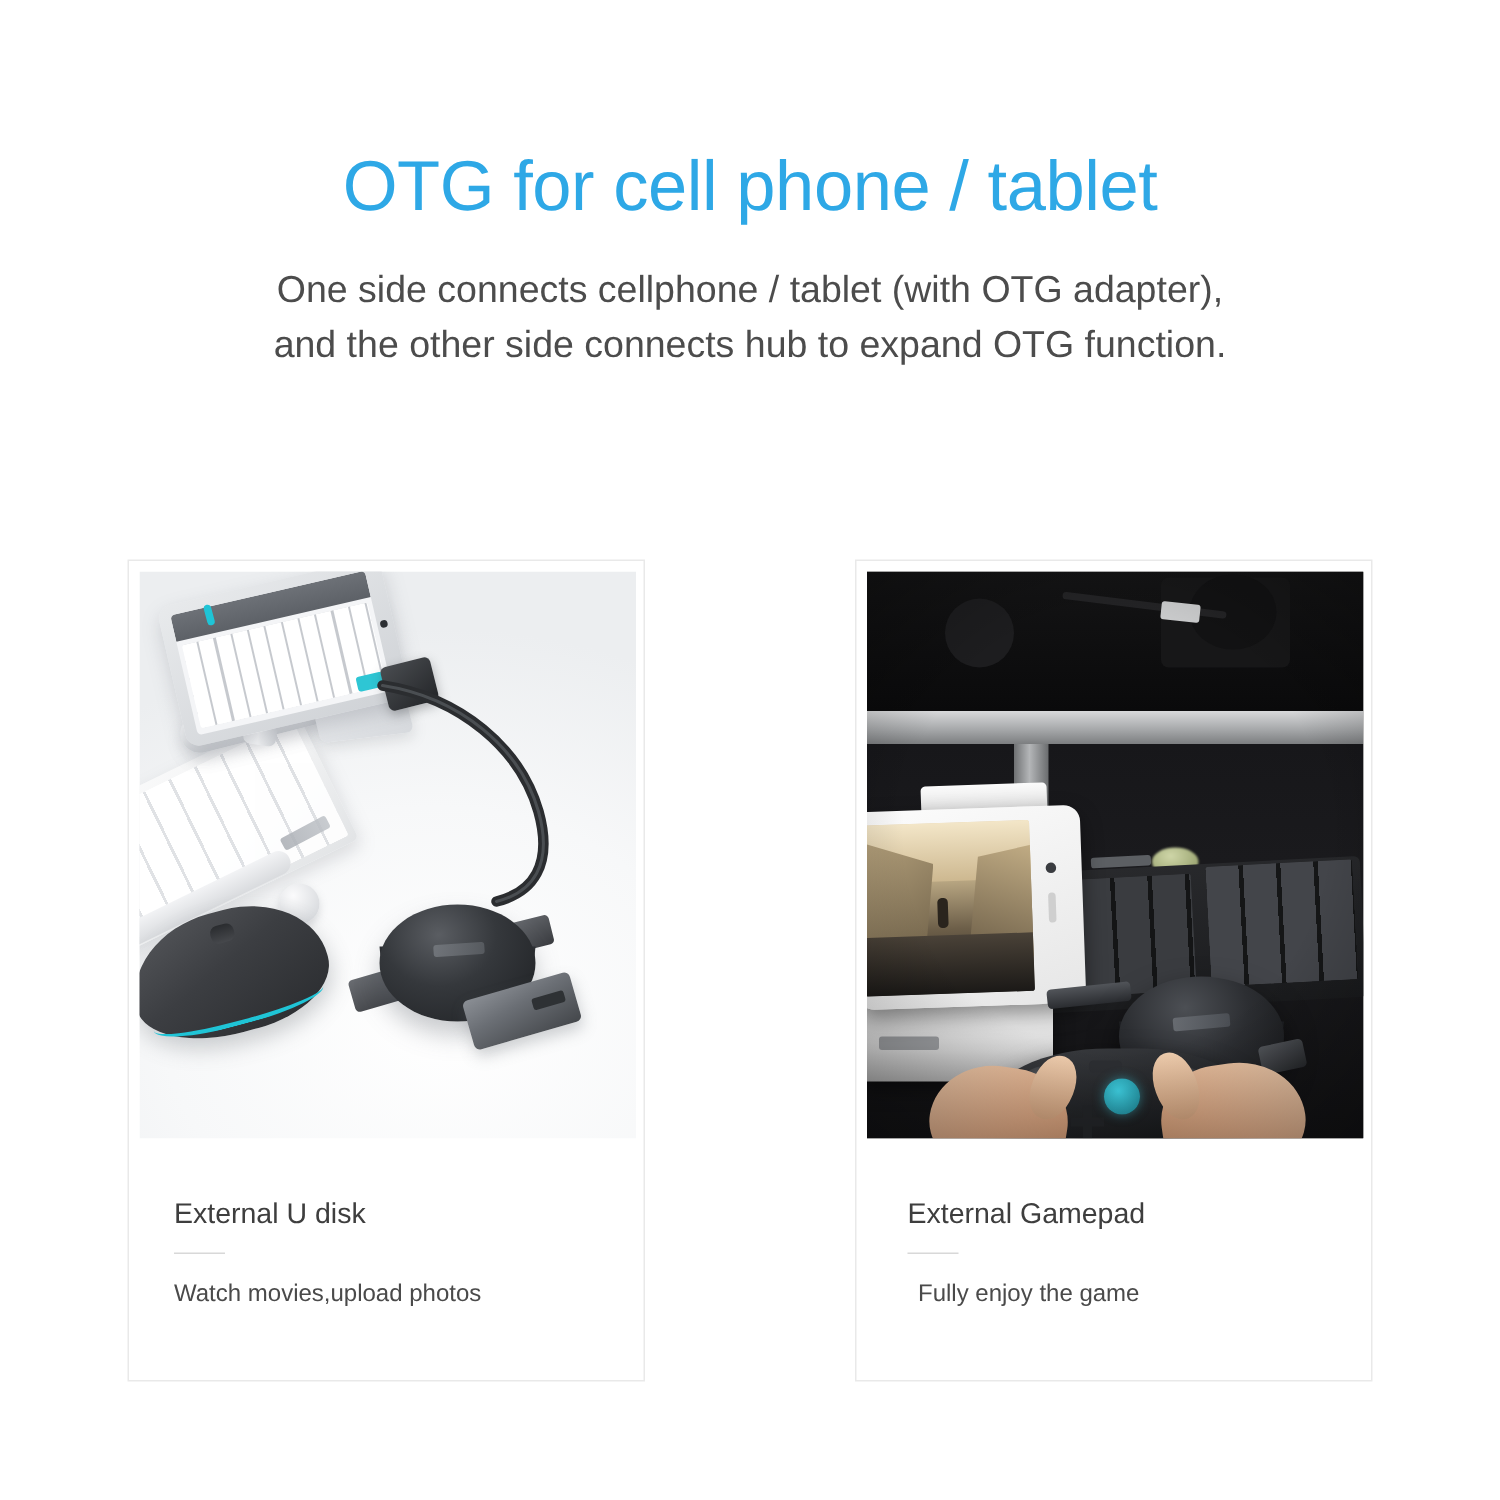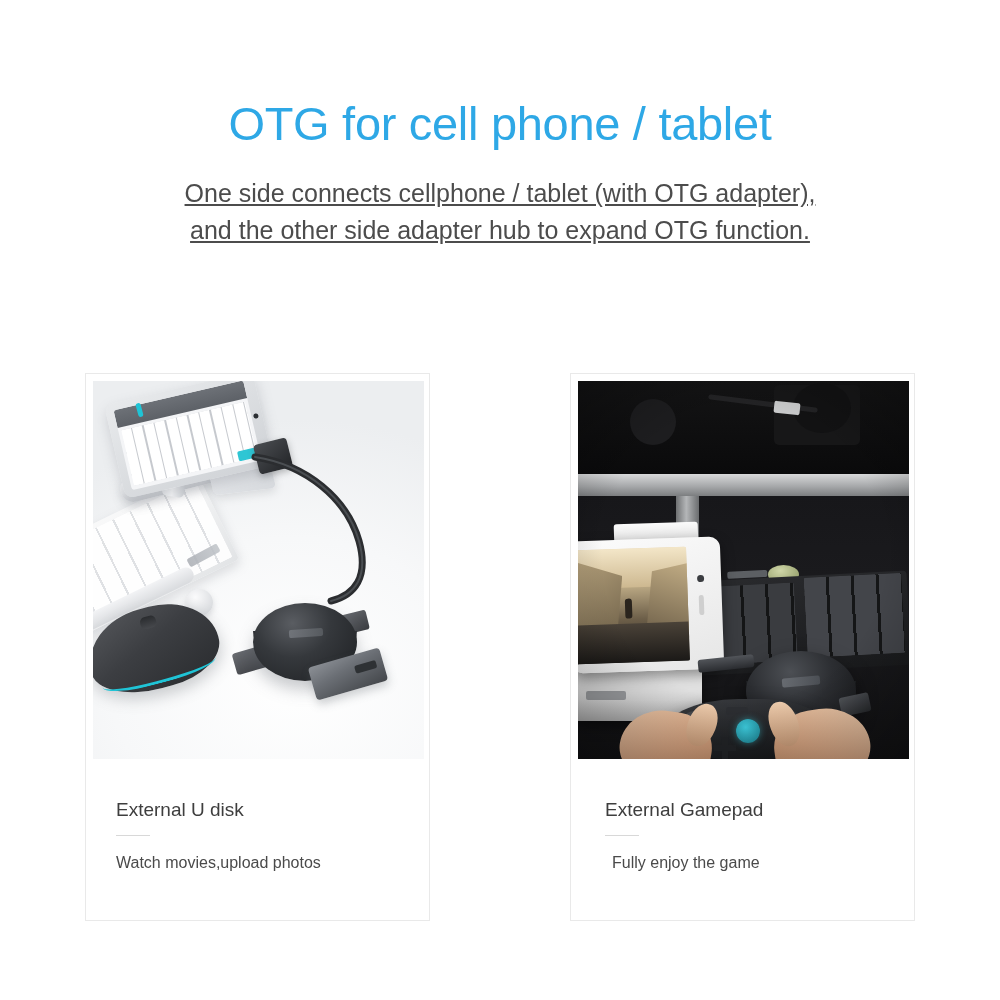--- a/index.html
+++ b/index.html
@@ -30,21 +30,20 @@
     color: #2ea8e6;
     line-height: 1.18;
   }
 
   .subtitle {
     margin-top: 24px;
     font-size: 25px;
     font-weight: 400;
     color: #4c4c4c;
     line-height: 1.48;
-    text-decoration: underline;
   }
   .subtitle .line { display: block; }
 
   
   .card {
     position: absolute;
     top: 373px;
     width: 345px;
     height: 548px;
     background: #ffffff;
@@ -486,21 +485,21 @@
 </head>
 <body>
 
 <div id="page">
 
   <div class="header">
     <h1 class="page-title">OTG for cell phone / tablet</h1>
 
     <div class="subtitle">
       <span class="line">One side connects cellphone / tablet (with OTG adapter),</span>
-      <span class="line">and the other side adapter hub to expand OTG function.</span>
+      <span class="line">and the other side connects hub to expand OTG function.</span>
     </div>
   </div>
 
   <div class="card card-right">
 
     <div class="photo">
       <div class="scene-dark">
 
         <div class="rk-monitor-black">
           <div class="rk-mon-shape1"></div>

